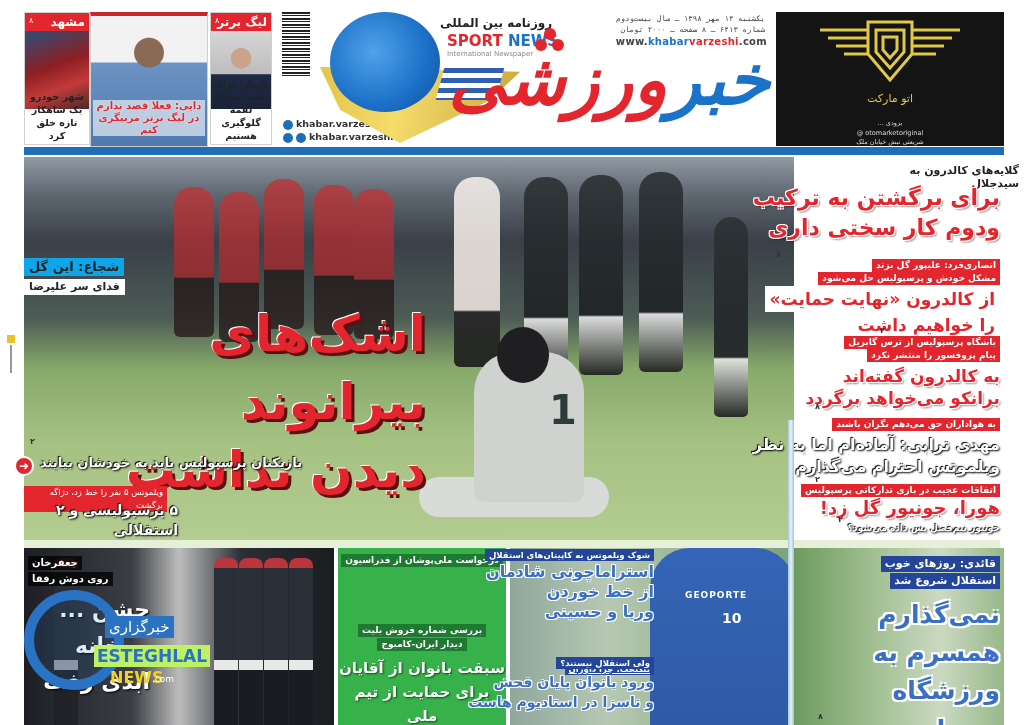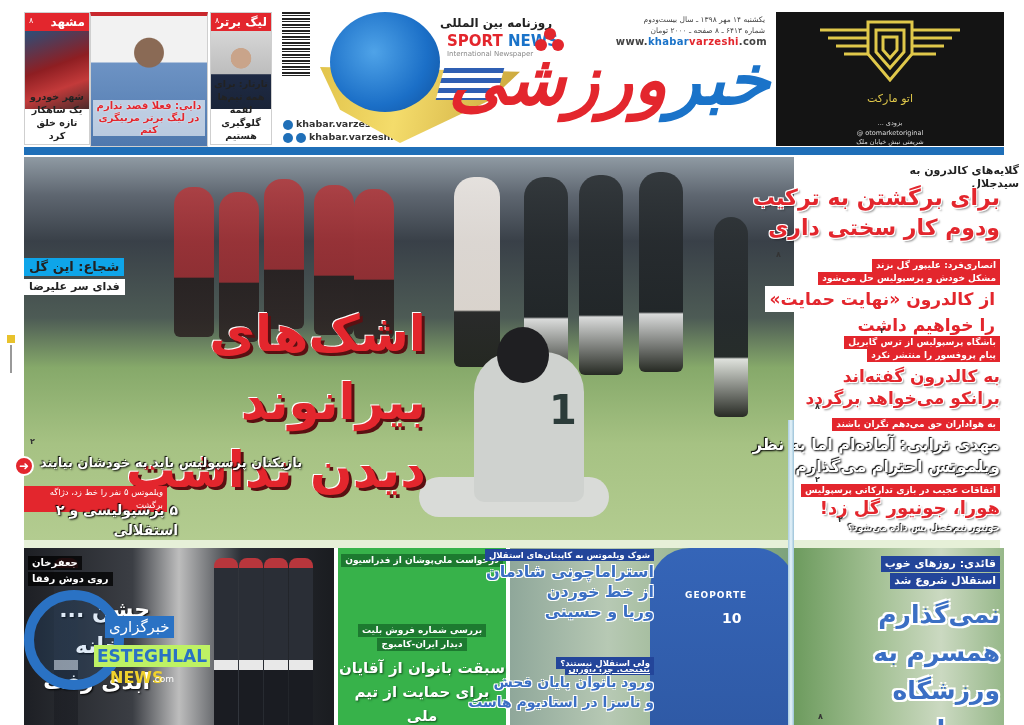--- a/index.html
+++ b/index.html
@@ -40,21 +40,21 @@
     #brand-sport { left: 447px; top: 32px; font-size: 15px; font-weight: bold; }
     #brand-sport .s1 { color: #e3262d; }
     #brand-sport .s2 { color: #1a73c9; }
     #brand-intl { left: 447px; top: 50px; font-size: 7px; color: #888; }
     #brand-dots { left: 535px; top: 28px; width: 30px; height: 24px; }
     .dot { position: absolute; width: 12px; height: 12px; border-radius: 50%; background: #e3262d; }
 
     #logo-title { left: 450px; top: 35px; width: 320px; height: 96px; font-size: 70px; line-height: 90px; font-weight: bold; text-align: right; color: #e3262d; font-style: italic; letter-spacing: -2px; }
     #logo-title .blue { color: #1a73c9; }
 
-    #issue-info { left: 600px; top: 14px; width: 165px; font-size: 7.5px; line-height: 11px; color: #444; text-align: right; }
+    #issue-info { left: 600px; top: 14px; width: 165px; font-size: 7.5px; line-height: 11px; color: #444; text-align: right; font-family: Liberation Mono, monospace; }
     #issue-url { left: 612px; top: 36px; width: 155px; font-size: 10px; font-weight: bold; text-align: right; color: #444; letter-spacing: .3px; }
     #issue-url .u1 { color: #1a73c9; }
     #issue-url .u2 { color: #e3262d; }
 
     #ad { left: 776px; top: 12px; width: 228px; height: 134px; background: #141414; }
     #ad-emblem { position: absolute; left: 44px; top: 8px; width: 140px; height: 62px; }
     #ad-title { position: absolute; left: 0; right: 0; top: 80px; text-align: center; color: #e0c84a; font-size: 11px; }
     #ad-line1, #ad-line2, #ad-line3 { position: absolute; left: 0; right: 0; text-align: center; color: #ddd; font-size: 6.5px; }
     #ad-line1 { top: 107px; } #ad-line2 { top: 117px; } #ad-line3 { top: 126px; }
 

